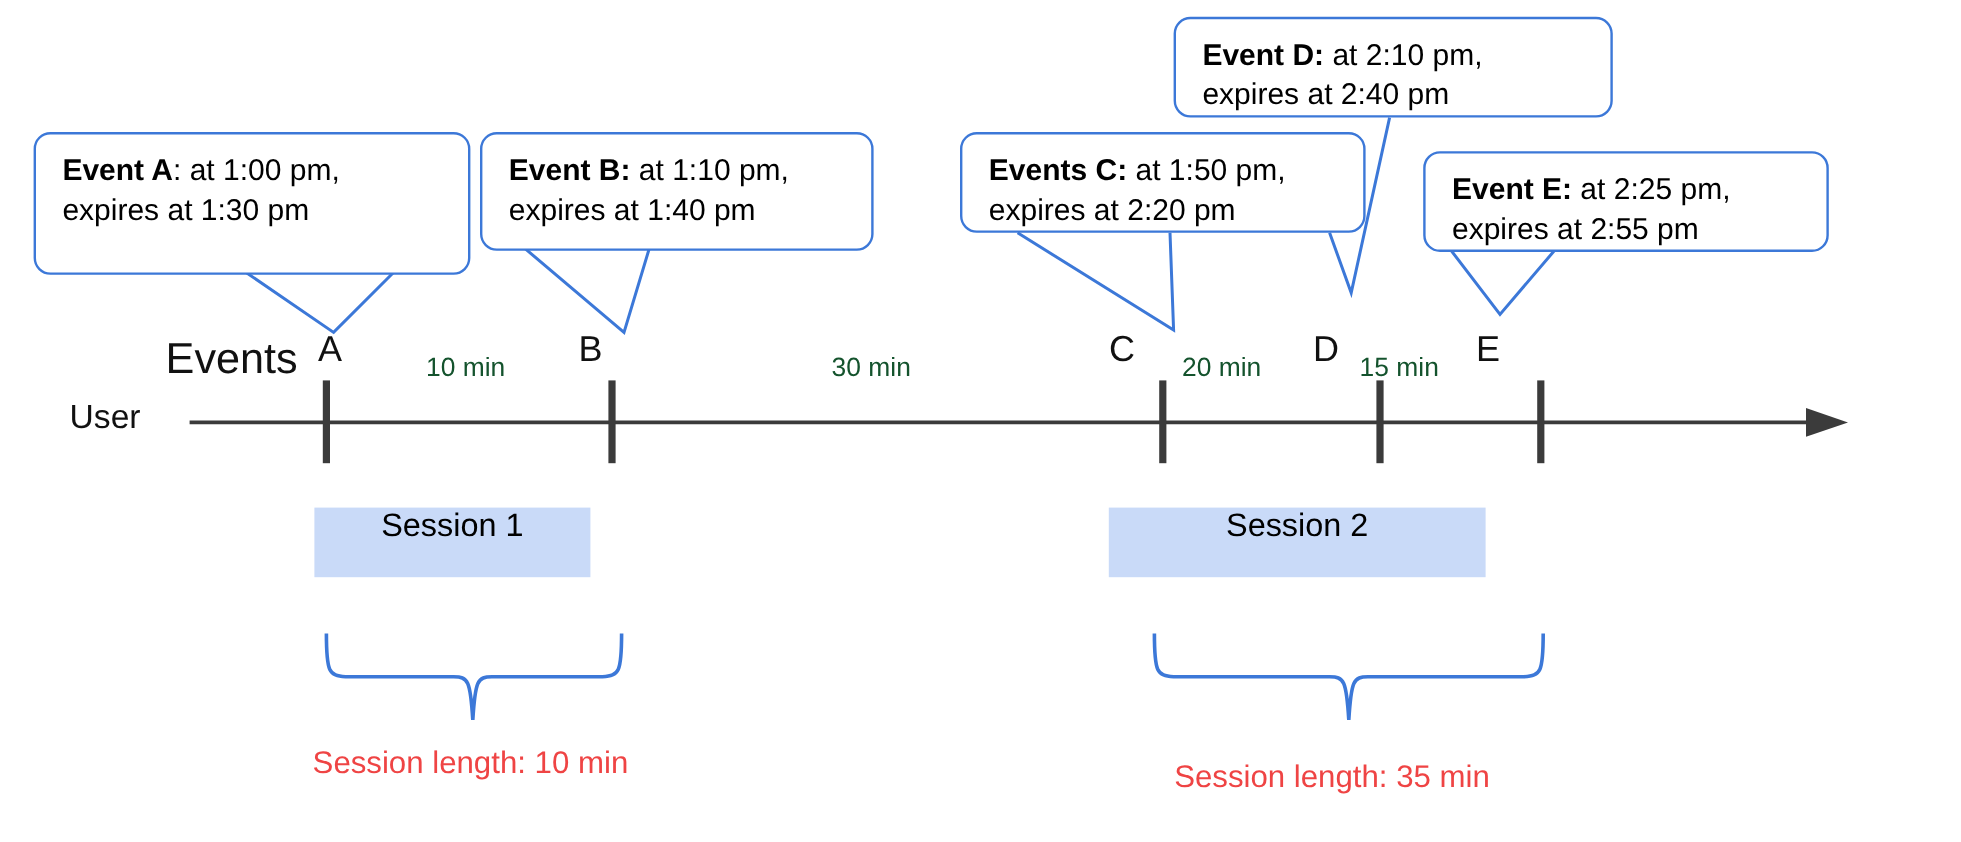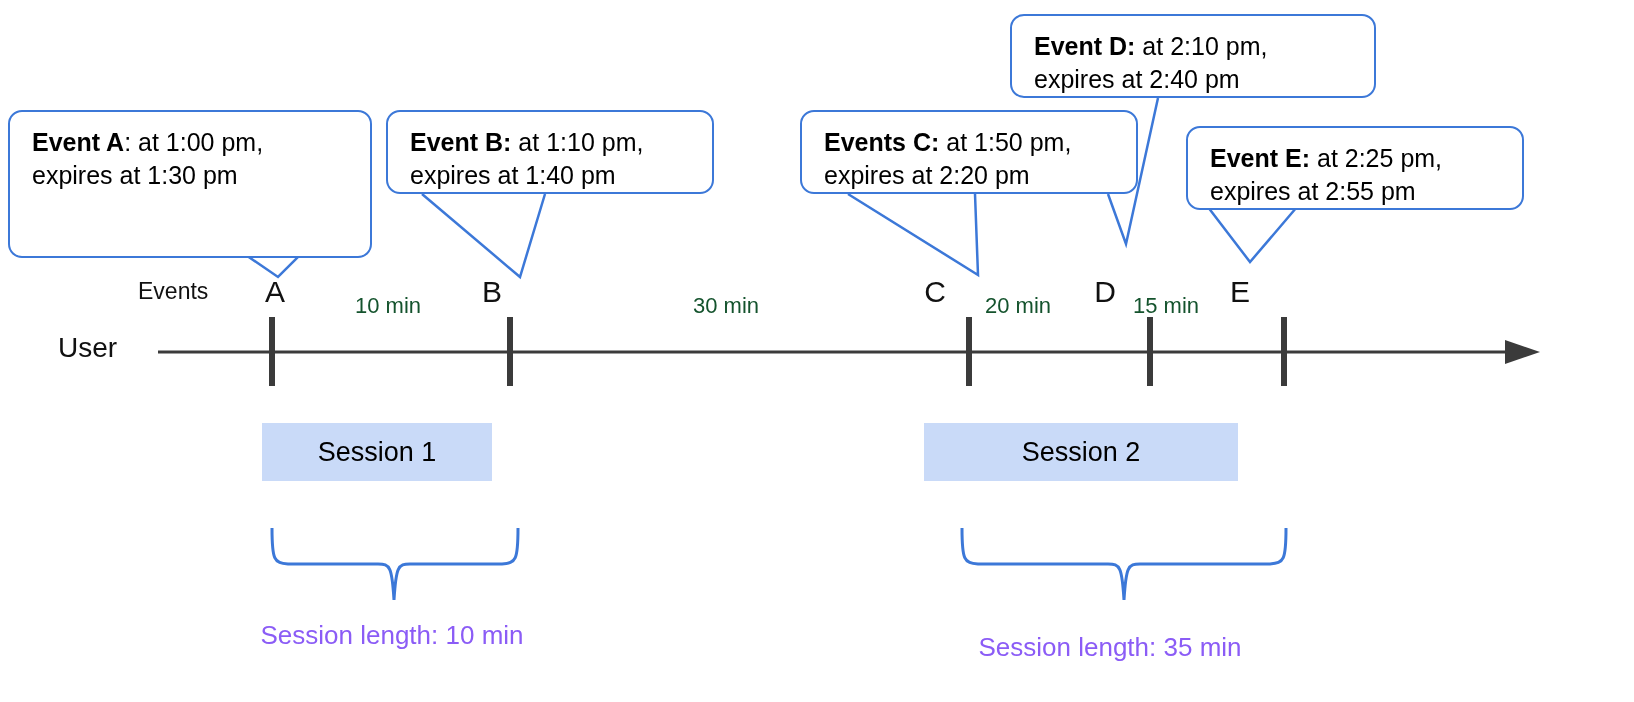--- a/index.html
+++ b/index.html
@@ -44,21 +44,21 @@
     overflow: visible;
   }
   .axis-label {
     position: absolute;
     font-size: 28px;
     color: #111111;
     white-space: nowrap;
   }
   .events-label {
     position: absolute;
-    font-size: 23px;
+    font-size: 36px;
     color: #111111;
     white-space: nowrap;
   }
   .tick-label {
     position: absolute;
     font-size: 30px;
     color: #111111;
     text-align: center;
     white-space: nowrap;
     transform: translateX(-50%);
@@ -68,53 +68,53 @@
     font-size: 22px;
     color: #14532d;
     text-align: center;
     white-space: nowrap;
     transform: translateX(-50%);
   }
   .session-bar {
     position: absolute;
     background: #c9daf8;
     display: flex;
-    align-items: center;
+    align-items: flex-start;
     justify-content: center;
     font-size: 27px;
     color: #000000;
     z-index: 1;
   }
   .session-caption {
     position: absolute;
     font-size: 26px;
-    color: #8b5cf6;
+    color: #ef4444;
     white-space: nowrap;
     text-align: center;
     transform: translateX(-50%);
   }
 </style>
 </head>
 <body>
 
 <div id="stage">
 
-  <div class="callout" style="left:8px; top:110px; width:364px; height:148px;">
+  <div class="callout" style="left:28px; top:110px; width:364px; height:119px;">
     <span class="ev-name">Event A</span><span class="ev-rest">:</span><span class="ev-rest"> at 1:00 pm, expires at 1:30 pm</span>
   </div>
 
-  <div class="callout" style="left:386px; top:110px; width:328px; height:84px;">
+  <div class="callout" style="left:400px; top:110px; width:328px; height:99px;">
     <span class="ev-name">Event B:</span><span class="ev-rest"> at 1:10 pm, expires at 1:40 pm</span>
   </div>
 
   <div class="callout" style="left:800px; top:110px; width:338px; height:84px;">
     <span class="ev-name">Events C:</span><span class="ev-rest"> at 1:50 pm, expires at 2:20 pm</span>
   </div>
 
-  <div class="callout" style="left:1010px; top:14px; width:366px; height:84px;">
+  <div class="callout" style="left:978px; top:14px; width:366px; height:84px;">
     <span class="ev-name">Event D:</span><span class="ev-rest"> at 2:10 pm, expires at 2:40 pm</span>
   </div>
 
   <div class="callout" style="left:1186px; top:110px; width:338px; height:84px;margin-top:16px;">
     <span class="ev-name">Event E:</span><span class="ev-rest"> at 2:25 pm, expires at 2:55 pm</span>
   </div>
 
   <svg class="overlay">
 
     <g fill="none" stroke="#3c78d8" stroke-width="2.5">

